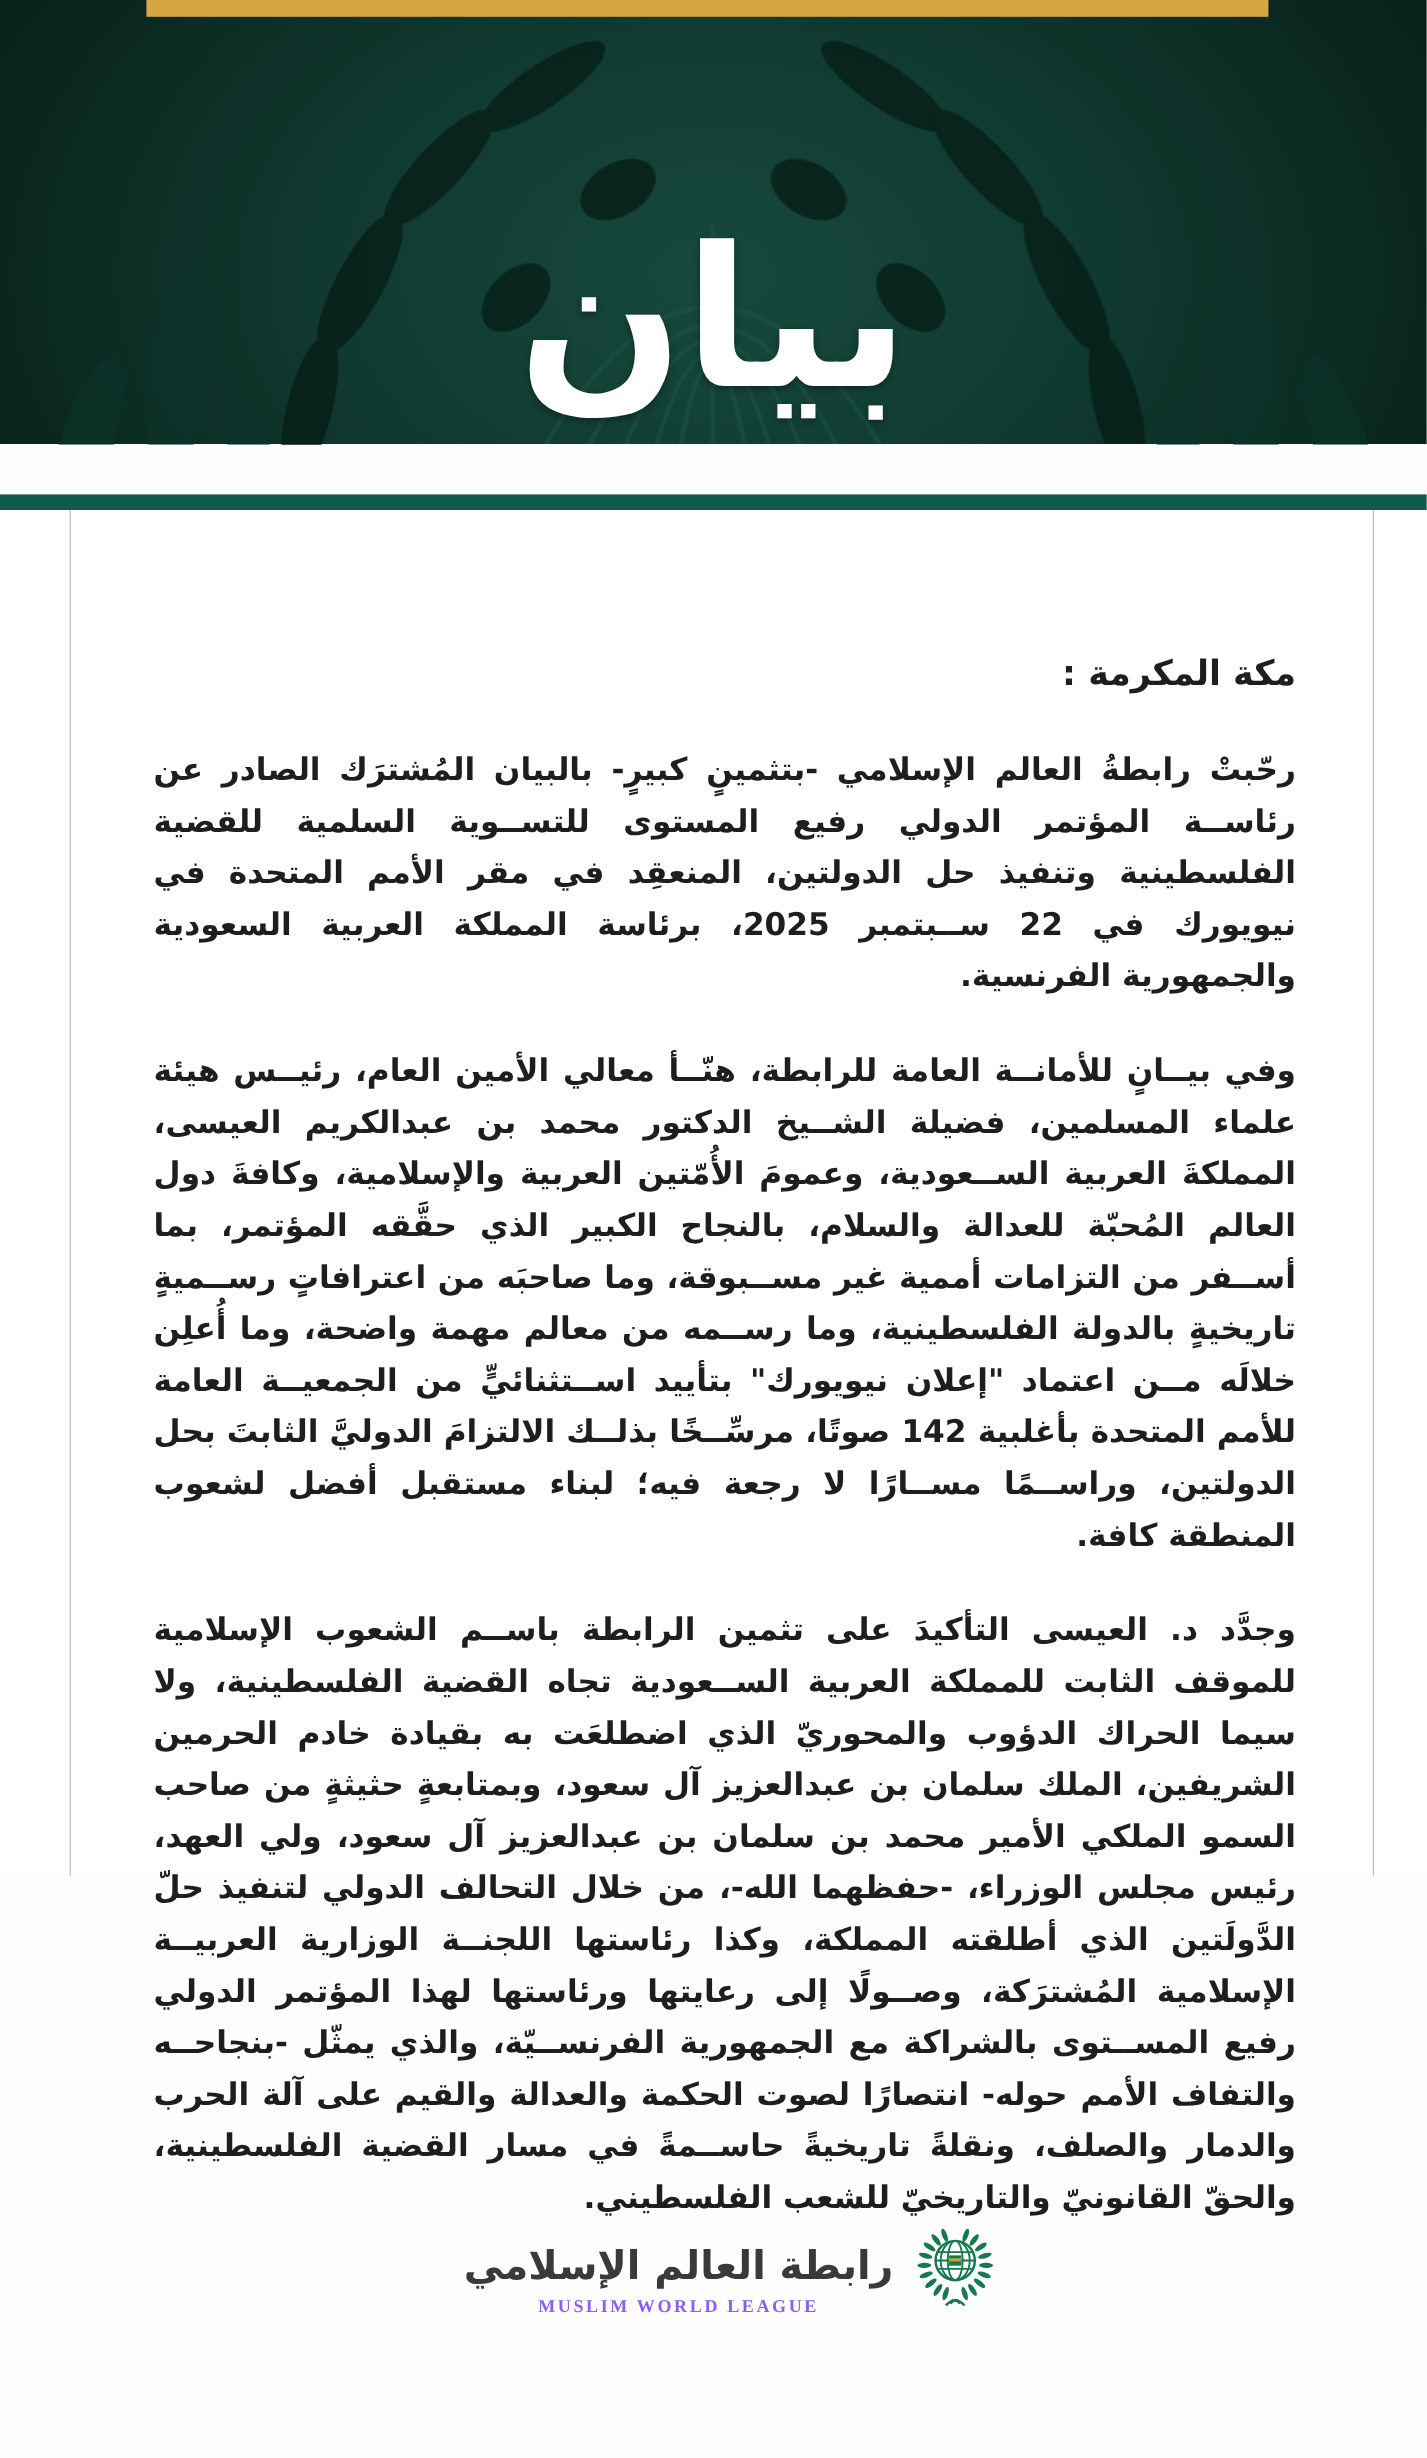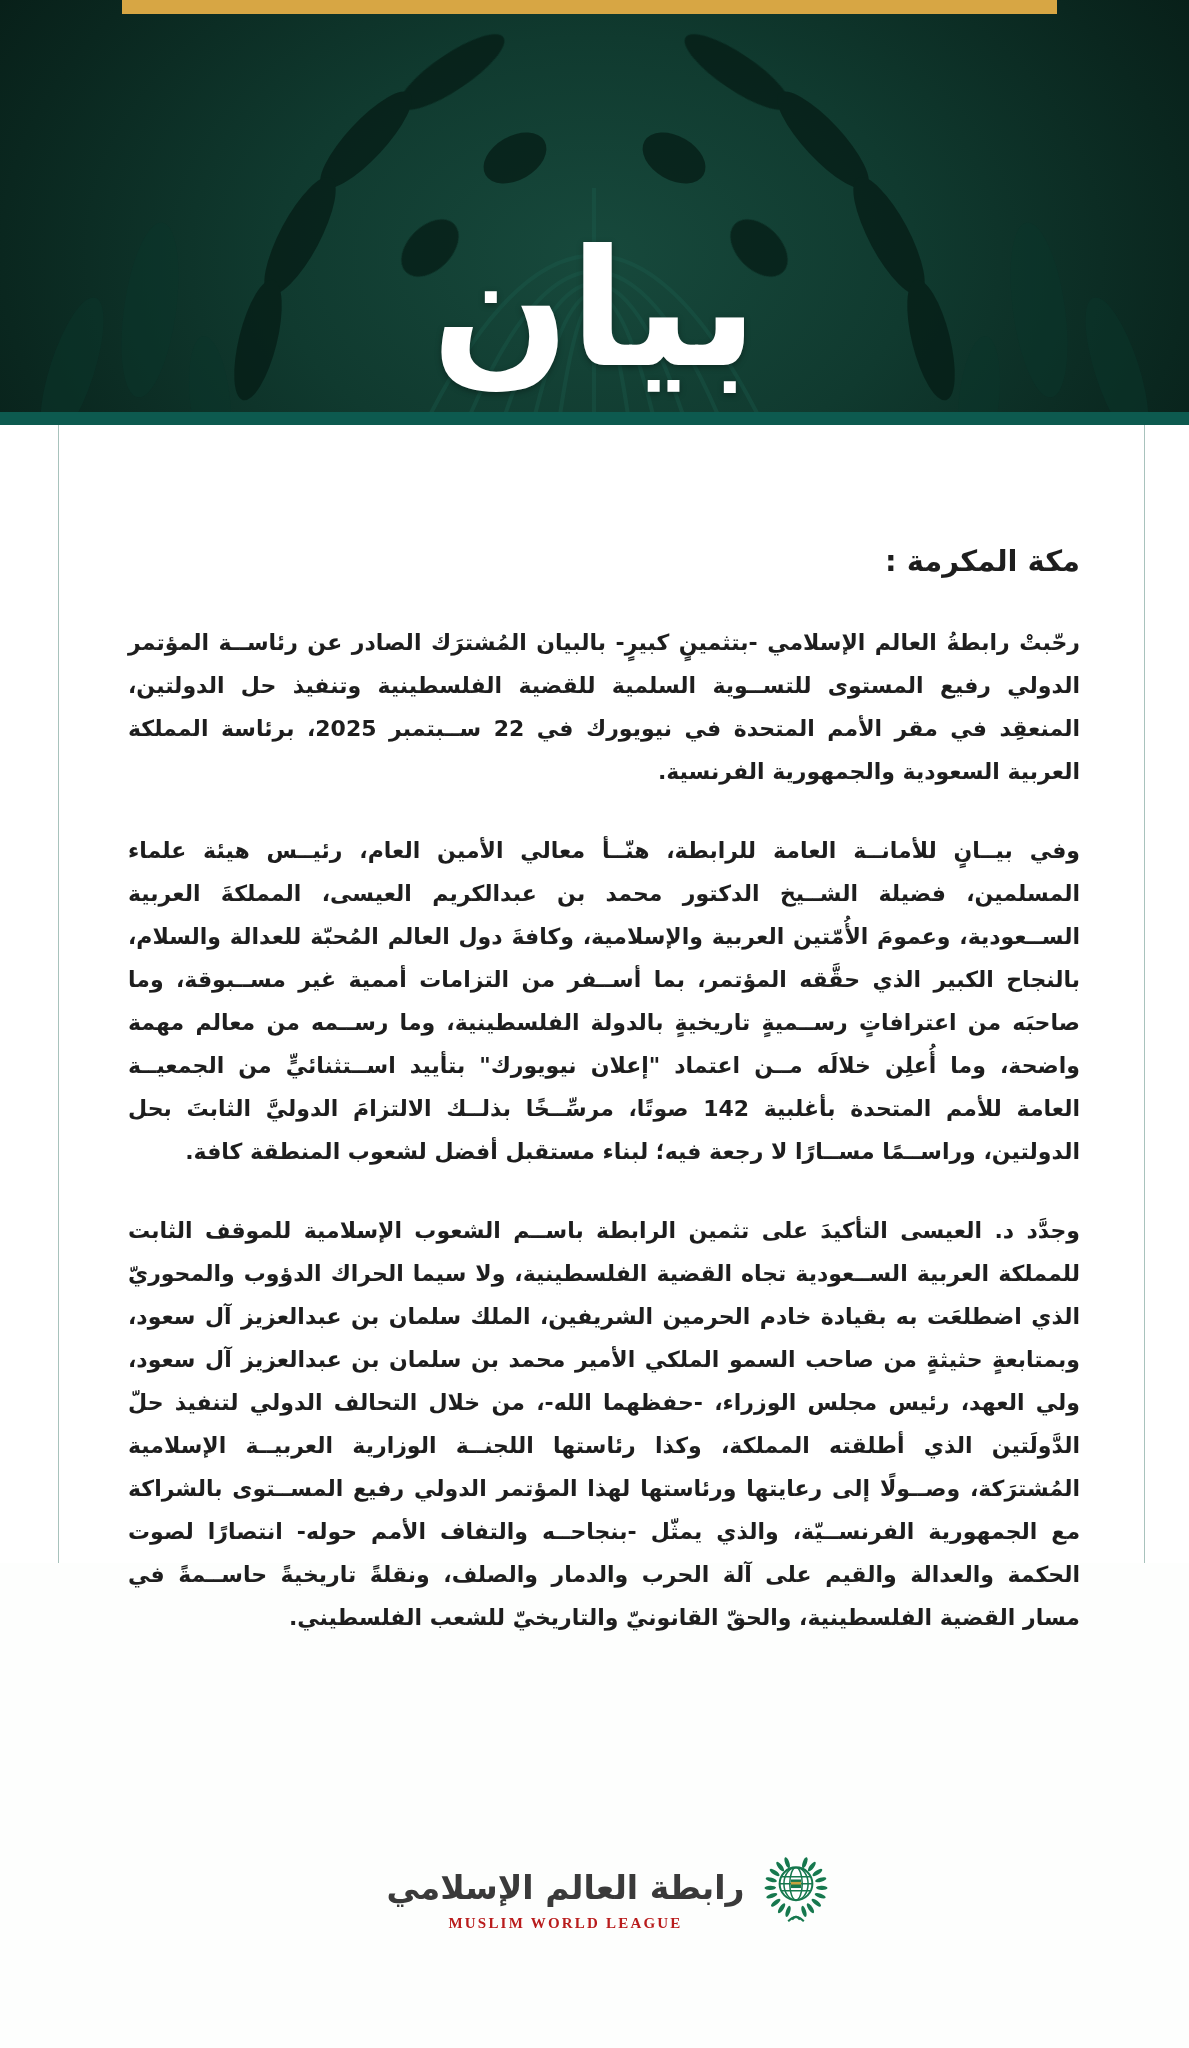--- a/index.html
+++ b/index.html
@@ -5,21 +5,21 @@
   html,body{margin:0;padding:0;}
   body{
     width:1189px;height:2048px;position:relative;overflow:hidden;
     background:#fdfefd;
     font-family:"DejaVu Sans",sans-serif;
   }
   .page{position:absolute;inset:0;}
 
   
   .hero{
-    position:absolute;top:0;left:0;width:1189px;height:412px;
+    position:absolute;top:0;left:0;width:1189px;height:370px;
     background:radial-gradient(ellipse 760px 520px at 50% 62%, #17493c 0%, #103a2f 42%, #0a271f 78%, #071c16 100%);
     overflow:hidden;
   }
   .gold-bar{
     position:absolute;top:0;left:122px;width:935px;height:14px;
     background:#d7a644;
   }
   .hero-decor{position:absolute;top:0;left:0;}
   .hero-title{
     position:absolute;bottom:14px;left:0;width:100%;
@@ -49,39 +49,39 @@
     direction:rtl;
     color:#1e1e1e;
   }
   .location-heading{
     margin:0 0 40px 0;
     font-size:29px;line-height:40px;font-weight:bold;
     text-align:right;
   }
   .body-par{
     margin:0 0 36px 0;
-    font-size:22px;line-height:43px;font-weight:bold;
+    font-size:26px;line-height:43px;font-weight:bold;
     text-align:justify;text-align-last:right;
     text-justify:inter-word;
   }
 
   
   .logo{
     position:absolute;top:1848px;left:0;width:1189px;
     display:flex;justify-content:center;align-items:flex-end;gap:12px;
     direction:ltr;
   }
   .logo-text{display:flex;flex-direction:column;align-items:center;margin-left:32px;}
   .logo-arabic{
     font-size:33px;line-height:46px;font-weight:bold;color:#3a3a3a;
     direction:rtl;
   }
   .logo-english{
     font-family:"Liberation Serif","DejaVu Serif",serif;
-    font-size:15px;font-weight:bold;letter-spacing:2.2px;color:#b91c1c;
+    font-size:15px;font-weight:bold;letter-spacing:2.2px;color:#8b5cf6;
     margin-top:4px;white-space:nowrap;
   }
   .emblem{display:block;}
 </style>
 </head>
 <body>
 
 <div class="page">
 
   <header class="hero">

